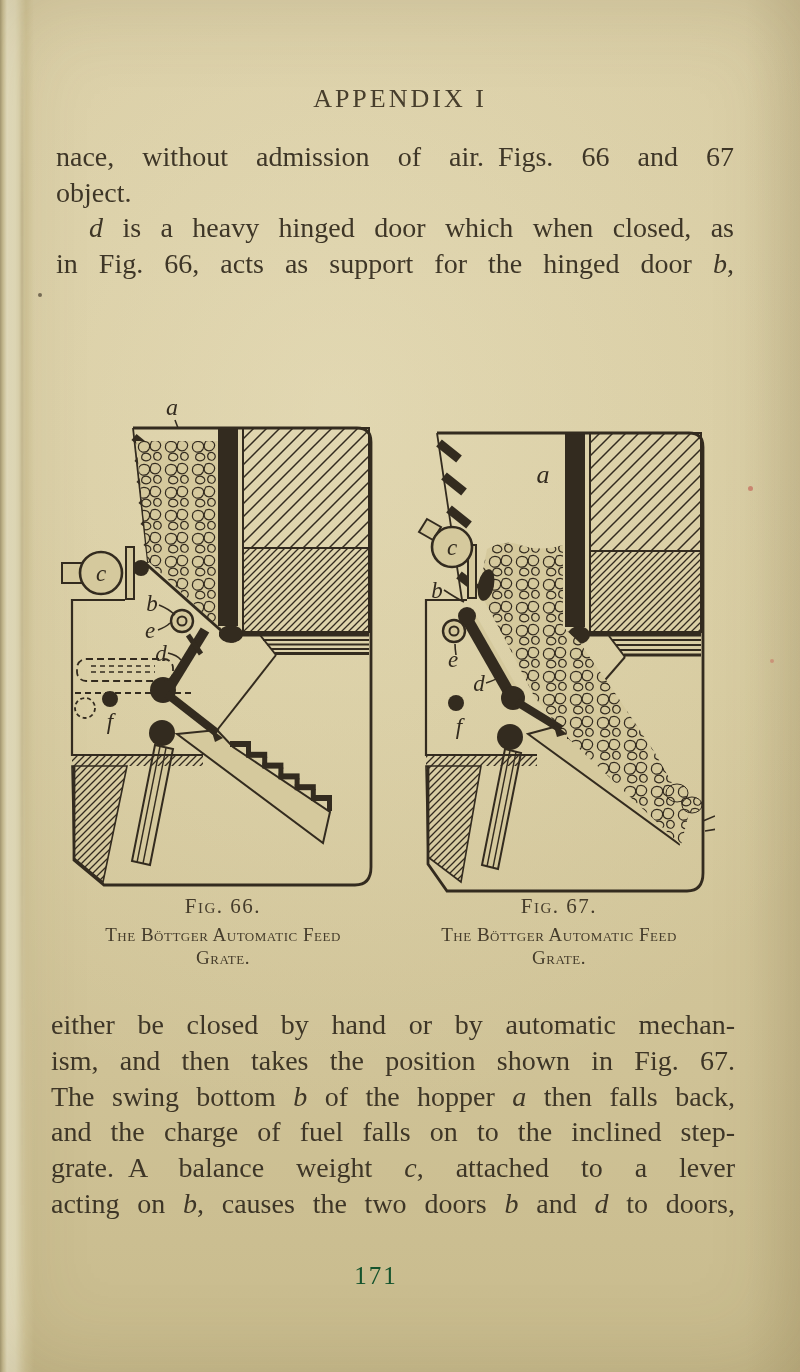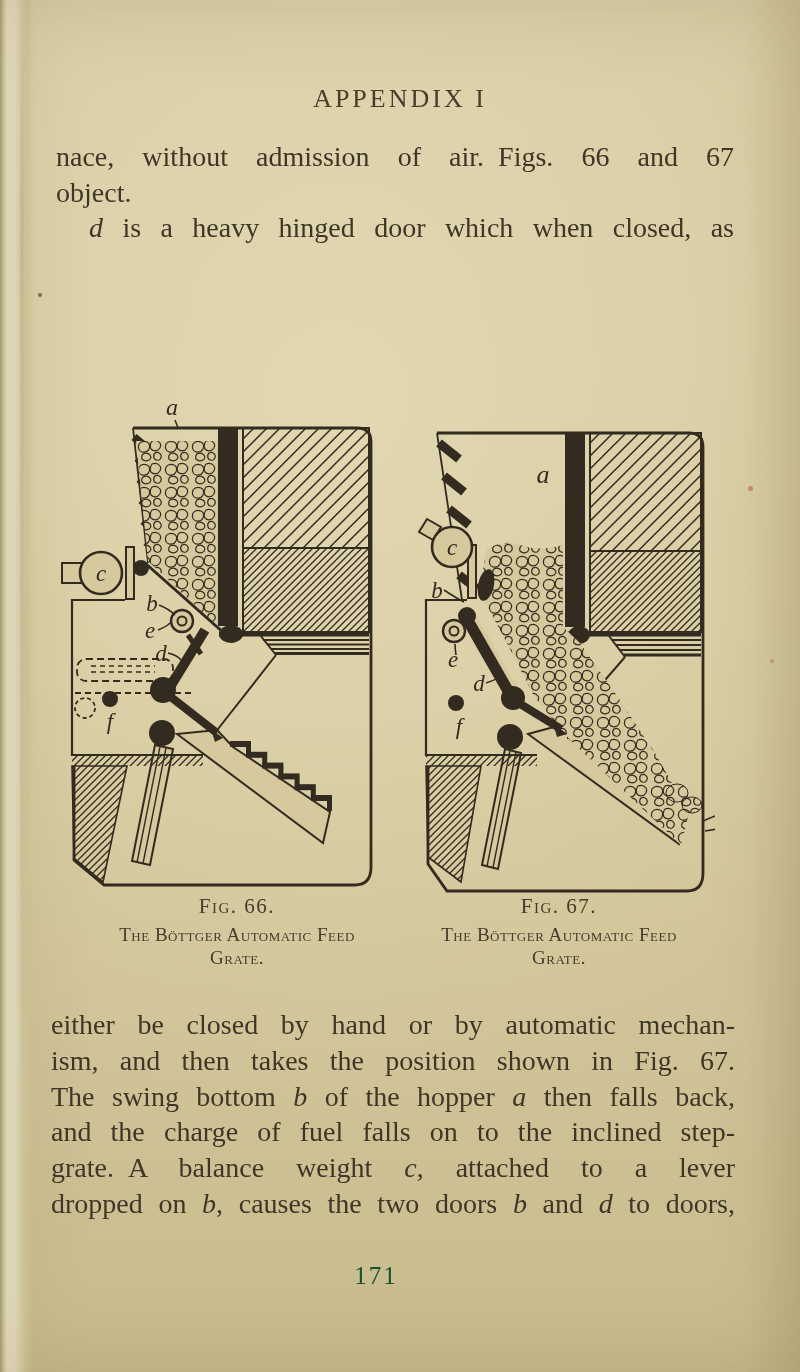--- a/index.html
+++ b/index.html
@@ -37,21 +37,21 @@
   .tblock .tl{text-align:justify;text-align-last:justify;}
   .tblock .tl.nj{text-align-last:left;}
   .tblock .tl.ind{text-indent:33px;}
   .tblock .tl .it{font-style:italic;}
   #block-top{left:56px;top:139px;width:678px;line-height:35.5px;}
   #block-bottom{left:51px;top:1007px;width:684px;line-height:35.8px;}
 
   .figsvg{position:absolute;left:55px;top:393px;width:660px;height:512px;}
 
   .fig-cap{position:absolute;text-align:center;color:#453c2b;}
-  #cap66{left:72px;top:894px;width:330px;}
+  #cap66{left:58px;top:894px;width:330px;}
   #cap67{left:399px;top:894px;width:320px;}
   .cap-num{font-size:21px;font-variant:small-caps;letter-spacing:1.5px;margin-bottom:4px;}
   .cap-line{font-size:19px;font-variant:small-caps;letter-spacing:0.5px;line-height:23px;}
 
   .pagenum{
     position:absolute;left:0;top:1262px;width:752px;text-align:center;
     font-size:25px;letter-spacing:2px;color:#14532d;font-variant:small-caps;
   }
   svg text{font-family:"Liberation Serif","DejaVu Serif",serif;font-style:italic;fill:#332b1f;}
 </style>
@@ -63,20 +63,21 @@
 <div class="speck ink" style="left:38px;top:293px;"></div>
 <div class="speck red1" style="left:748px;top:486px;"></div>
 <div class="speck red2" style="left:770px;top:659px;"></div>
 
 <div class="heading">APPENDIX I</div>
 
 <div class="tblock" id="block-top">
     <div class="tl"><span>nace, without admission of air. Figs. 66 and 67</span></div>
     <div class="tl nj"><span>object.</span></div>
     <div class="tl ind"><span class="it">d</span><span> is a heavy hinged door which when closed, as</span></div>
+    <div class="tl"><span>in Fig. 66, acts as support for the hinged door </span><span class="it">b</span><span>,</span></div>
   </div>
 
 <svg class="figsvg" viewBox="0 0 660 512">
   <defs>
     <pattern id="pat-hw" width="13" height="13" patternUnits="userSpaceOnUse">
       <path d="M0,13 L13,0 M-3,3 L3,-3 M10,16 L16,10" stroke="#332b1f" stroke-width="1.5" fill="none"></path>
     </pattern>
     <pattern id="pat-ht" width="7" height="7" patternUnits="userSpaceOnUse">
       <path d="M0,7 L7,0 M-2,2 L2,-2 M5,9 L9,5" stroke="#332b1f" stroke-width="1.3" fill="none"></path>
     </pattern>
@@ -286,16 +287,16 @@
   <div class="cap-line">The Böttger Automatic Feed</div>
   <div class="cap-line">Grate.</div>
 </div>
 
 <div class="tblock" id="block-bottom">
     <div class="tl"><span>either be closed by hand or by automatic mechan-</span></div>
     <div class="tl"><span>ism, and then takes the position shown in Fig. 67.</span></div>
     <div class="tl"><span>The swing bottom </span><span class="it">b</span><span> of the hopper </span><span class="it">a</span><span> then falls back,</span></div>
     <div class="tl"><span>and the charge of fuel falls on to the inclined step-</span></div>
     <div class="tl"><span>grate. A balance weight </span><span class="it">c</span><span>, attached to a lever</span></div>
-    <div class="tl"><span>dropped on </span><span class="it">b</span><span>, causes the two doors </span><span class="it">b</span><span> and </span><span class="it">d</span><span> to doors,</span></div>
+    <div class="tl"><span>acting on </span><span class="it">b</span><span>, causes the two doors </span><span class="it">b</span><span> and </span><span class="it">d</span><span> to doors,</span></div>
   </div>
 
 <div class="pagenum">171</div>
 
 </body></html>

